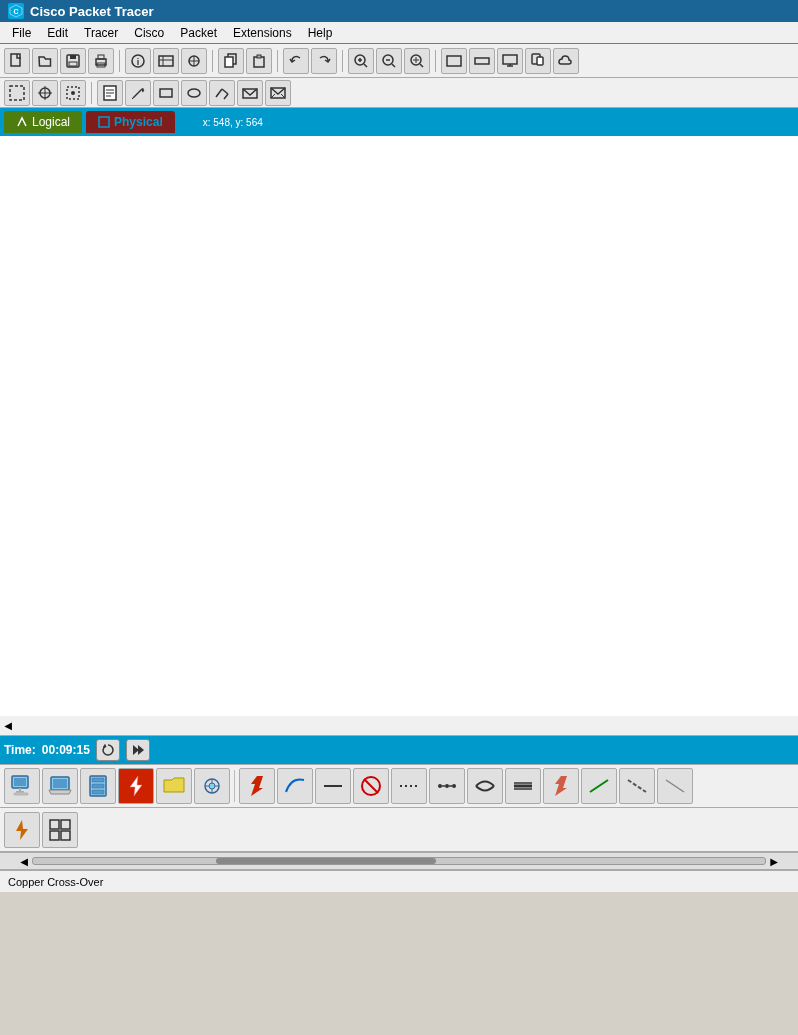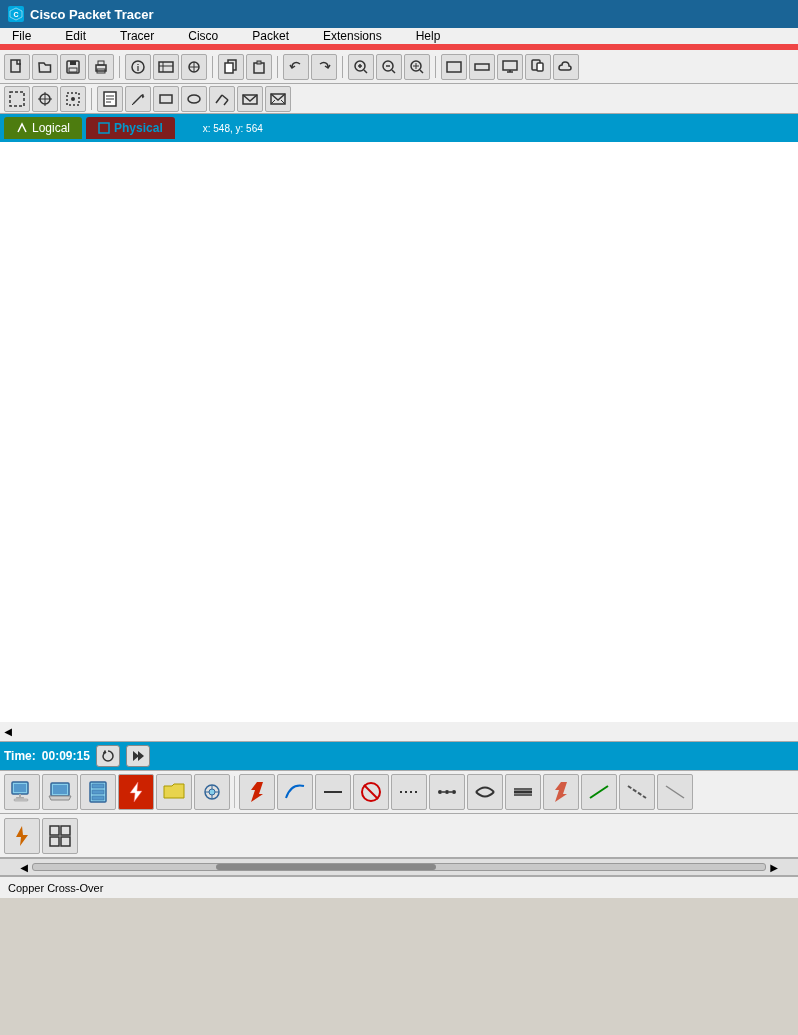--- a/index.html
+++ b/index.html
@@ -2,21 +2,21 @@
 <html><head>
   <meta charset="utf-8">
   <style>
     * { margin: 0; padding: 0; box-sizing: border-box; }
     body { font-family: Arial, sans-serif; font-size: 12px; background: #d4d0c8; width: 798px; height: 1035px; overflow: hidden; user-select: none; }
 
     
     #titlebar {
       background: #1a6496;
       color: white;
-      height: 28px;
+      height: 22px;
       display: flex;
       align-items: center;
       padding: 0 8px;
       gap: 6px;
       font-size: 13px;
       font-weight: bold;
       text-align: right;
     }
     #titlebar .app-icon {
       width: 16px; height: 16px;
@@ -26,22 +26,22 @@
       font-size: 10px; color: white; font-weight: bold;
     }
 
     
     #menubar {
       background: #f0f0f0;
       height: 22px;
       display: flex;
       align-items: center;
       padding: 0 4px;
-      border-bottom: 6px solid #ef4444;
-      gap: 18px;
+      border-bottom: 1px solid #ef4444;
+      gap: 0;
     }
     .menu-item {
       padding: 2px 8px;
       cursor: pointer;
       font-size: 12px;
       color: #000;
     }
 
     
     #toolbar1 {

